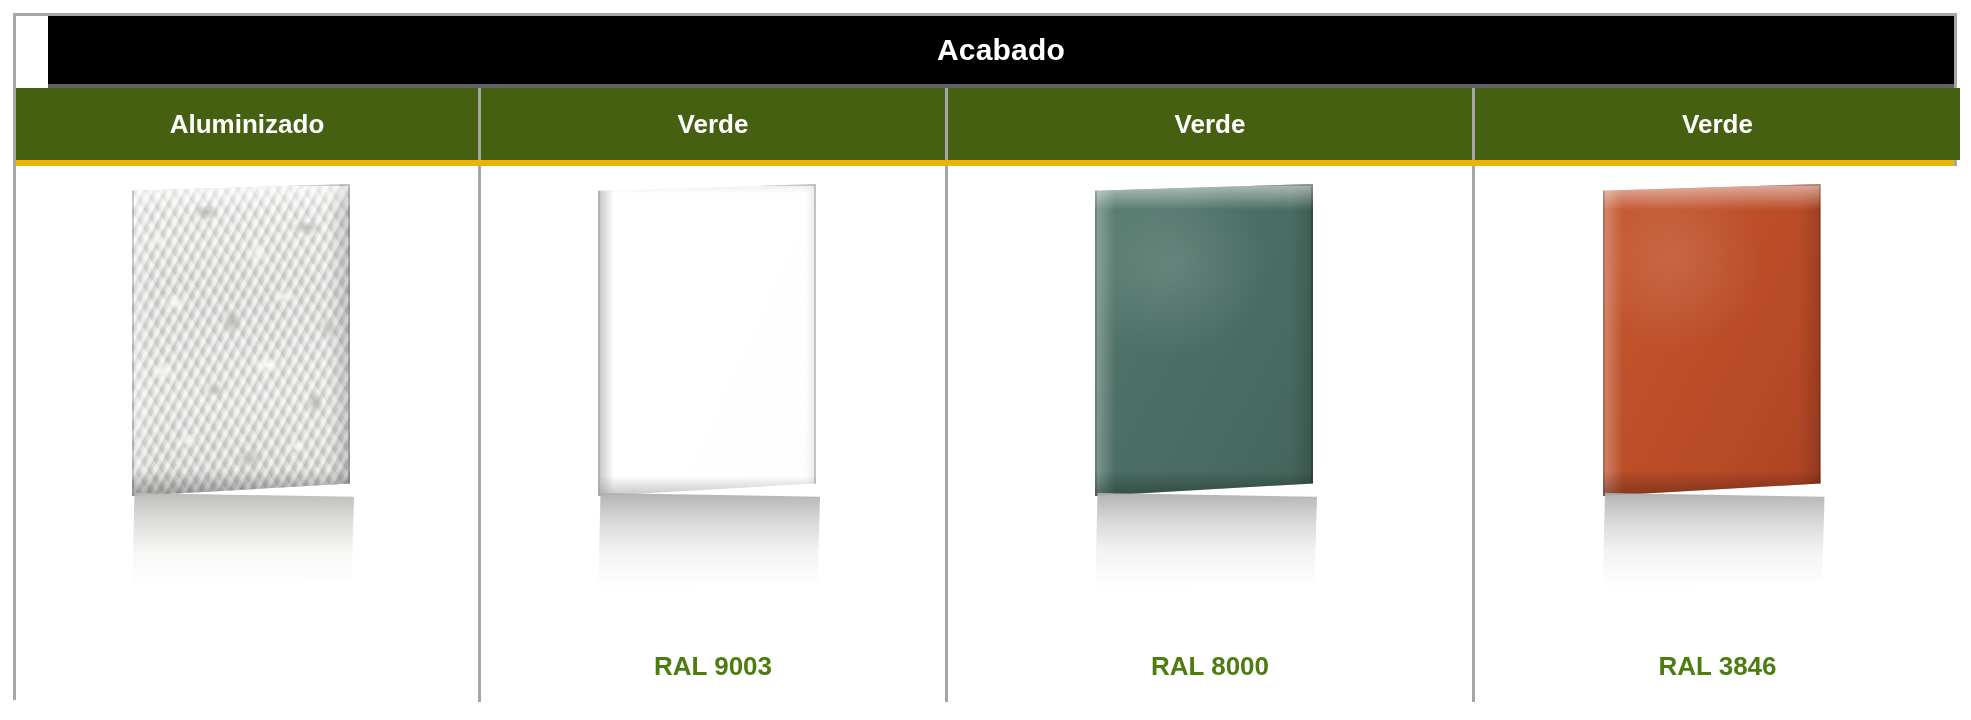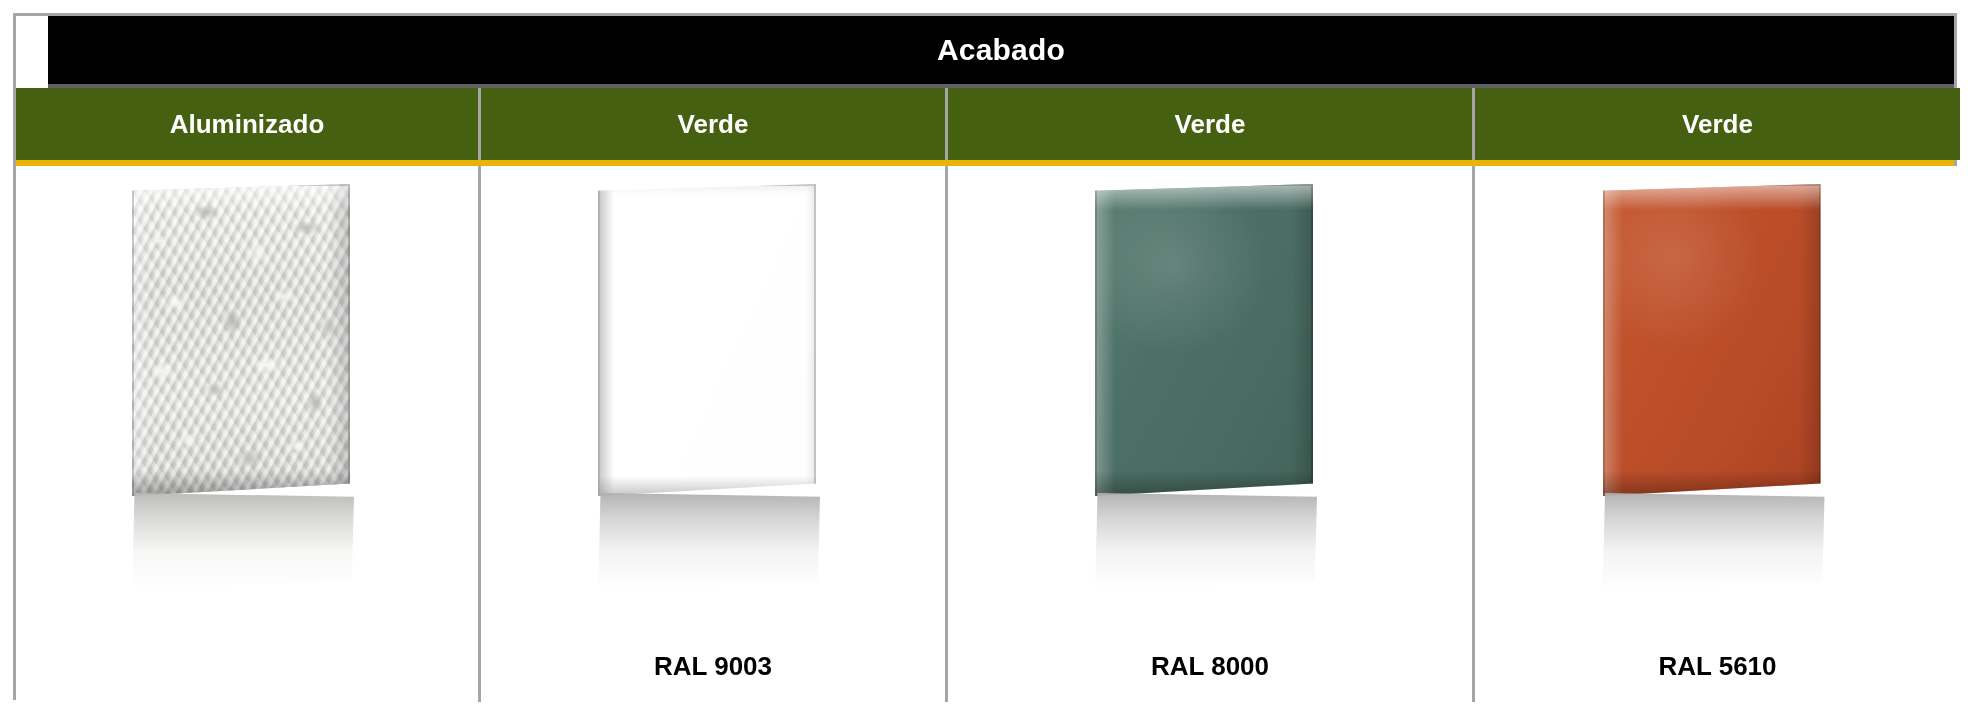--- a/index.html
+++ b/index.html
@@ -194,21 +194,21 @@
 
   
   .ral-label {
     position: absolute;
     left: 0;
     right: 0;
     bottom: 20px;
     text-align: center;
     font-size: 26px;
     font-weight: bold;
-    color: #000000;
+    color: #4d7c0f;
   }
 </style>
 </head>
 <body>
 
 <div id="finish-table">
 
   <div class="title-band" style="background: rgb(0, 0, 0); color: rgb(255, 255, 255); border-bottom-color: rgb(95, 97, 102); margin-left: 32px;">
     <span class="title-text">Acabado</span>
   </div>
@@ -268,17 +268,17 @@
 
     <div class="body-cell" style="width: 485px;">
       <div class="sample-stage">
         <div class="tile rojo">
           <div class="face face-rojo"></div>
           <div class="bevel"></div>
           <div class="outline"></div>
         </div>
         <div class="reflection"></div>
       </div>
-      <div class="ral-label">RAL 5610</div>
+      <div class="ral-label">RAL 3846</div>
     </div>
 
   </div>
 </div>
 
 </body></html>

